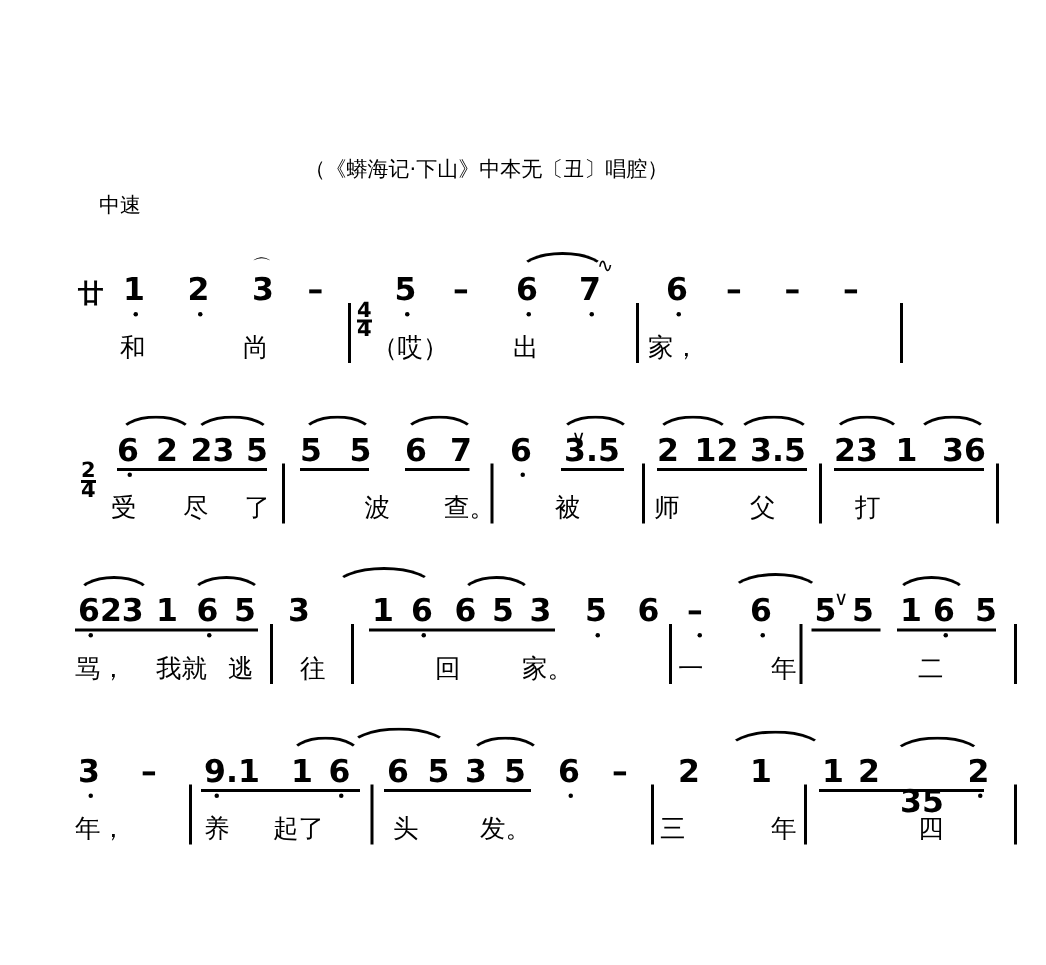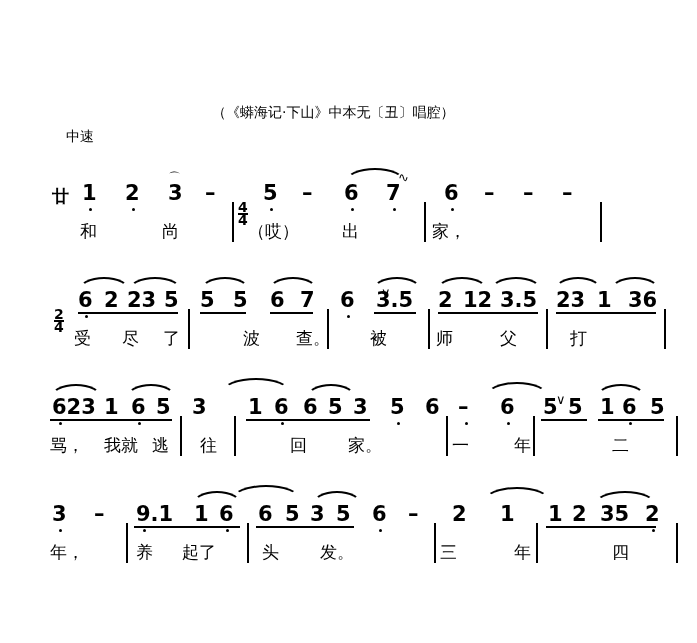--- a/index.html
+++ b/index.html
@@ -38,21 +38,21 @@
     top: 100px;
     left: 62px;
     font-size: 17px;
     font-weight: bold;
     letter-spacing: 1px;
     font-family: "DejaVu Sans", sans-serif;
   }
   .source-note {
     position: absolute;
     top: 104px;
-    left: 212px;
+    left: 203px;
     font-size: 14px;
     font-family: "DejaVu Sans", sans-serif;
   }
   .tempo {
     position: absolute;
     top: 128px;
     left: 66px;
     font-size: 14px;
     font-family: "DejaVu Sans", sans-serif;
   }
@@ -387,21 +387,21 @@
       <div class="barline" style="left:434px;"></div>
 
       <span class="note" style="left:452px;">2</span>
       <span class="note" style="left:500px;">1</span>
       <div class="slur" style="left:484px;top:-16px;width:62px;"></div>
 
       <div class="barline" style="left:536px;"></div>
 
       <span class="note" style="left:548px;">1</span>
       <span class="note" style="left:572px;">2</span>
-      <span class="note" style="left:600px;">35</span>
+      <span class="note" style="left:600px;margin-top:20px;">35</span>
       <span class="note" style="left:645px;">2</span>
       <span class="dot" style="left:652px;top:26px;"></span>
       <div class="beam" style="left:546px;top:23px;width:110px;"></div>
       <div class="slur" style="left:594px;top:-12px;width:58px;"></div>
 
       <div class="barline" style="left:676px;"></div>
     </div>
 
     <div class="lyrics-line">
       <span class="lyric" style="left:50px;">年，</span>

